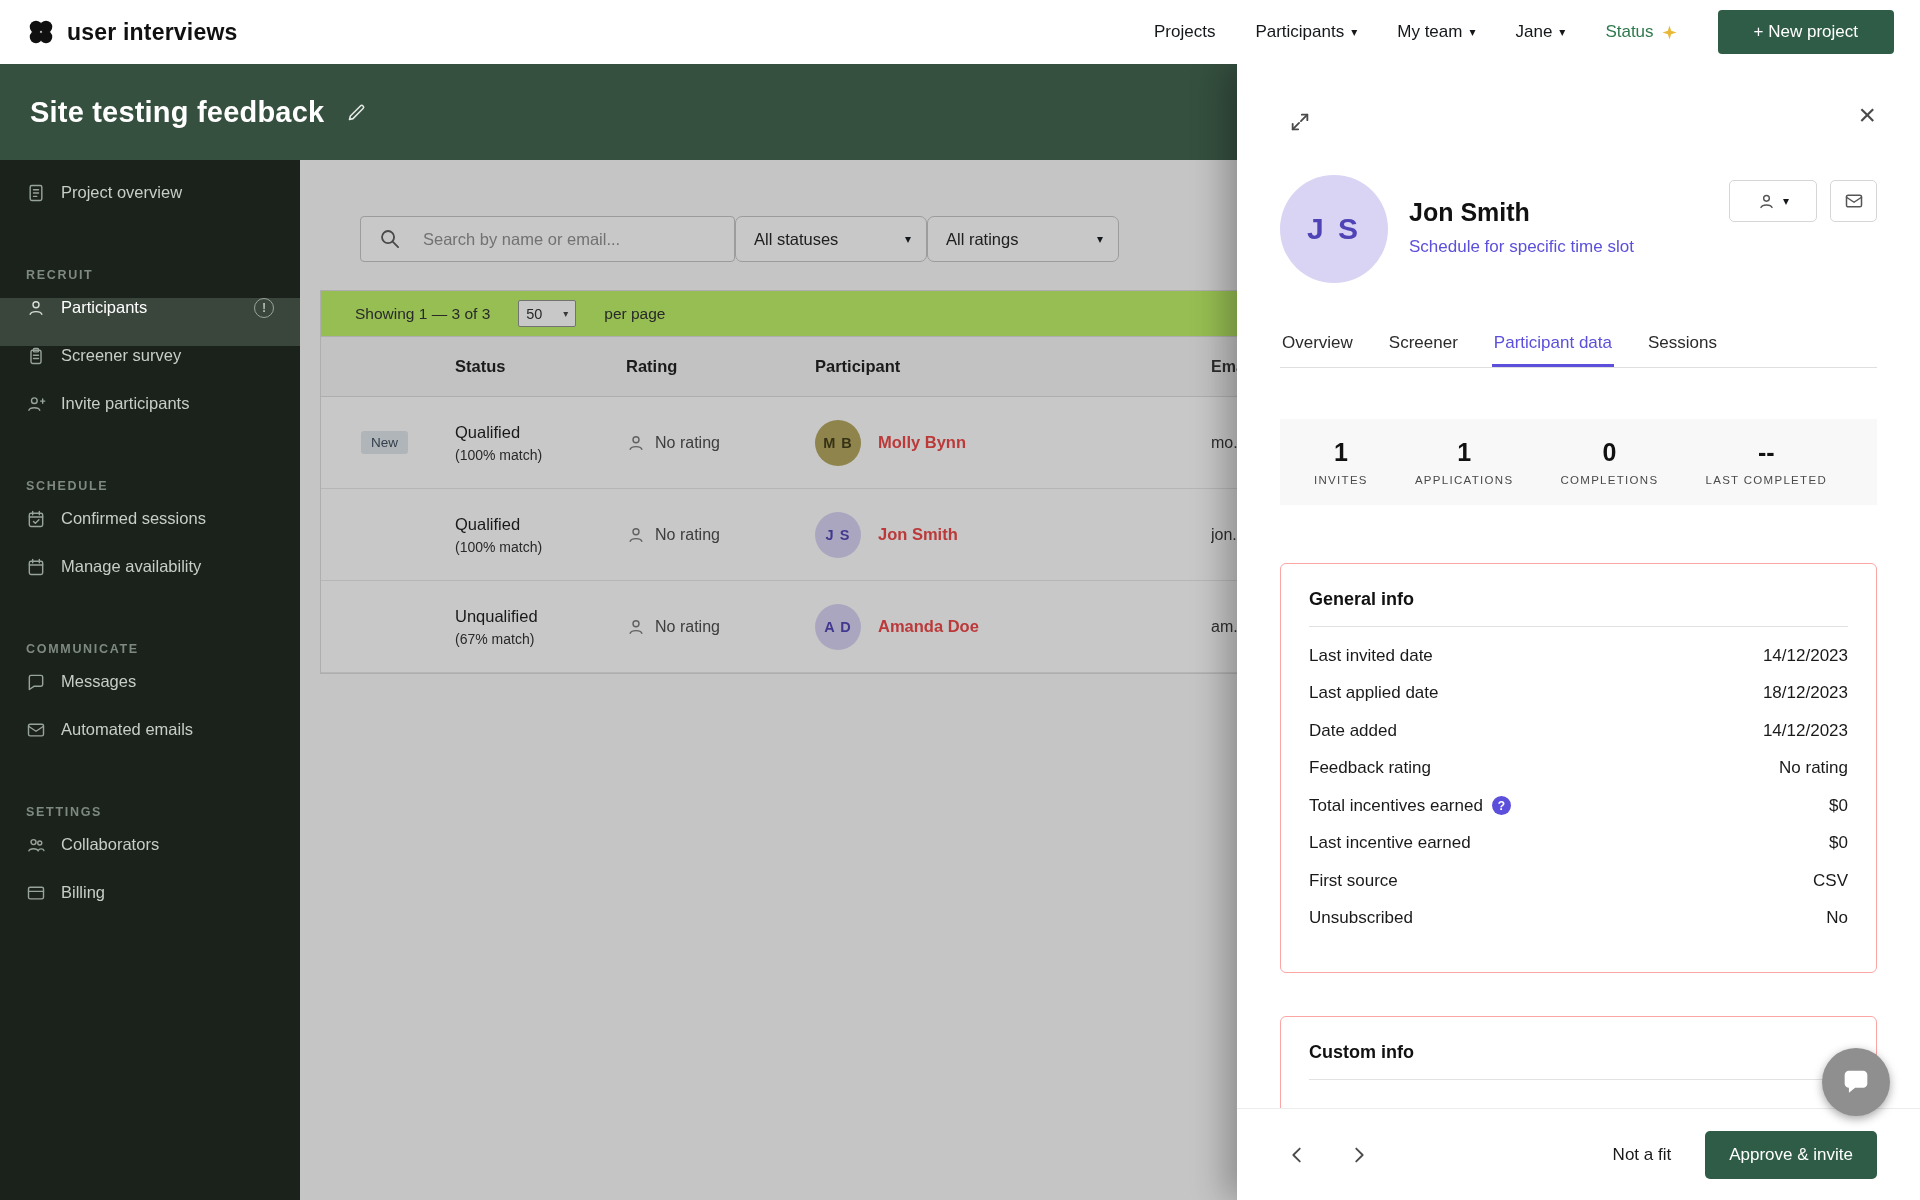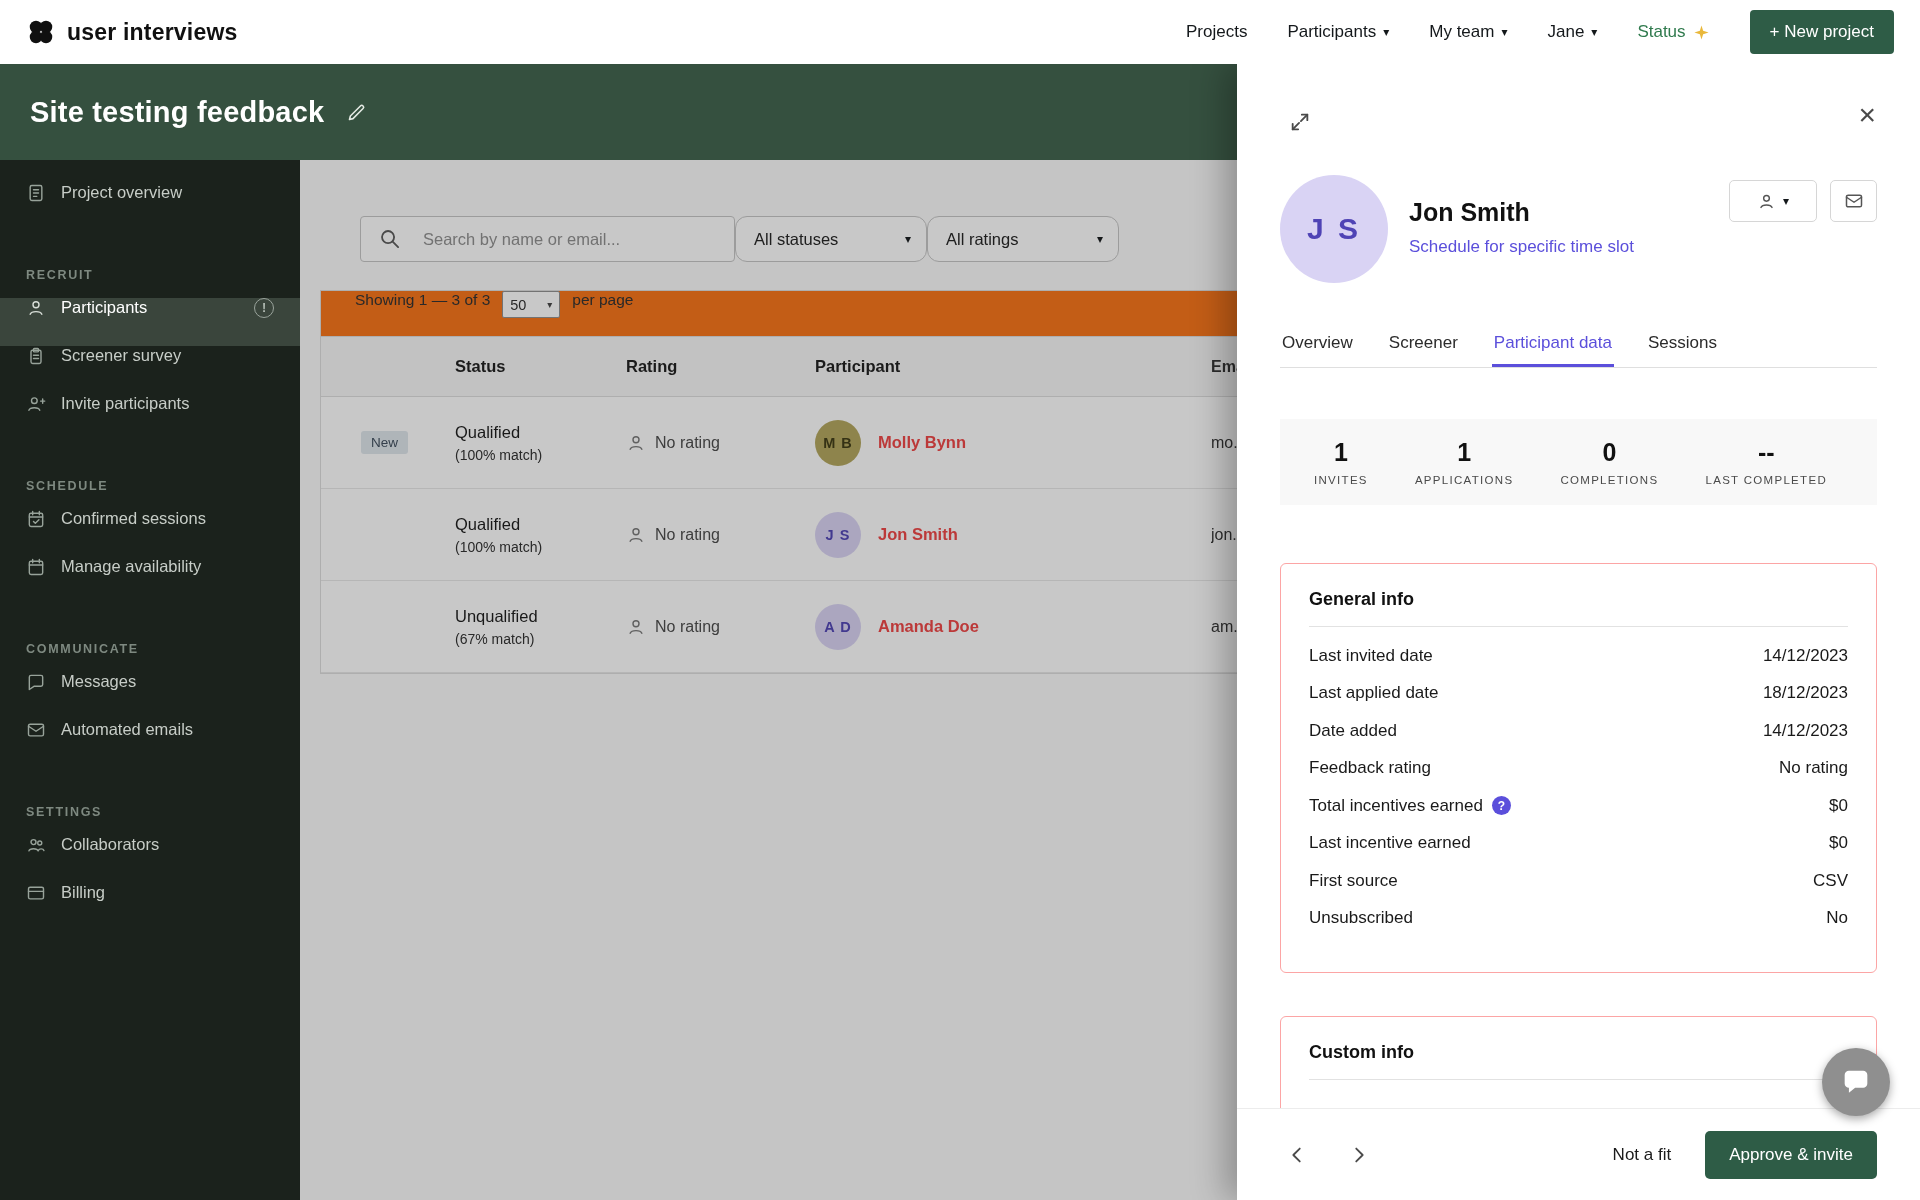--- a/index.html
+++ b/index.html
@@ -13,21 +13,21 @@
   
   .navbar { position:absolute; top:0; left:0; width:1920px; height:64px; background:#fff;
     display:flex; align-items:center; padding:0 26px; z-index:10; }
   .logo { display:flex; align-items:center; gap:11px; cursor:pointer; }
   .logo-text { font-size:23px; font-weight:700; color:#101010; letter-spacing:.2px; }
   .nav-items { margin-left:auto; display:flex; align-items:center; gap:40px; }
   .nav-item { font-size:17px; color:#14181b; cursor:pointer; display:flex; align-items:center; gap:7px; }
   .caret { font-size:12px; color:#14181b; line-height:1; }
   .upgrade { color:var(--upgrade-green,#2F7A4D); font-weight:500; display:flex; align-items:center; gap:7px; }
   .btn-green { background:var(--brand-green,#2E5C46); color:#fff; border:none; border-radius:4px;
-    font-size:17px; padding:12px 20px; font-family:inherit; cursor:pointer;text-align:center; }
+    font-size:17px; padding:12px 36px; font-family:inherit; cursor:pointer;text-align:center; }
 
   
   .page-header { position:absolute; top:64px; left:0; width:1920px; height:96px;
     background:var(--header-green,#35503F); display:flex; align-items:center; padding:0 30px; gap:22px; }
   .page-title { color:#fff; font-size:29px; font-weight:700; letter-spacing:.2px; }
   .edit-icon { color:#E4EAE4; cursor:pointer; }
 
   
   .sidebar { position:absolute; top:160px; left:0; width:300px; height:1040px;
     background:var(--sidebar-bg,#1B221C); padding-top:23px; z-index:4; }
@@ -42,27 +42,27 @@
     color:#B2BCB4; font-size:12.5px; font-weight:700; display:flex; align-items:center; justify-content:center; }
 
   
   .content { position:absolute; top:160px; left:300px; width:1620px; height:1040px; background:#FCFCFC; }
   .filterbar { position:absolute; top:56px; left:60px; display:flex; align-items:center; }
   .search-box { position:relative; width:375px; height:46px; }
   .search-box input { width:100%; height:100%; border:1px solid #C5C5C5; border-radius:4px;
     padding:0 14px 0 62px; font-family:inherit; font-size:16.5px; color:#333; background:#fff; }
   .search-box input::placeholder { color:#8E8E8E; }
   .search-icon { position:absolute; left:18px; top:11px; color:#5A5A5A; }
-  .select-like { height:46px; width:192px; border:1px solid #C5C5C5; border-radius:12px; background:#fff;
+  .select-like { height:46px; width:192px; border:1px solid #C5C5C5; border-radius:7px; background:#fff;
     display:flex; align-items:center; justify-content:space-between; padding:0 15px 0 18px;
     font-size:16.5px; color:#222; cursor:pointer; }
 
   .table-panel { position:absolute; top:130px; left:20px; width:1560px; border:1px solid #DDD; background:#fff; }
-  .table-toolbar { height:46px; background:#f97316; border-bottom:1px solid #DDD;
-    display:flex; align-items:flex-start; padding-left:34px; gap:12px; font-size:15.5px; color:#2E2E2E; }
+  .table-toolbar { height:46px; background:#bef264; border-bottom:1px solid #DDD;
+    display:flex; align-items:center; padding-left:34px; gap:28px; font-size:15.5px; color:#2E2E2E; }
   .pagesize { width:58px; height:27px; border:1px solid #909090; border-radius:2px; background:#fff;
     display:flex; align-items:center; justify-content:space-between; padding:0 7px; font-size:14.5px; cursor:pointer; }
   .pagesize .caret { font-size:10px; color:#444; }
   .thead { display:flex; height:60px; background:#F7F7F7; border-bottom:1px solid #DDD;
     align-items:center; font-weight:700; font-size:16.5px; color:#1C1C1C; }
   .trow { display:flex; height:92px; align-items:center; border-bottom:1px solid #E8E8E8; background:#fff; cursor:pointer; }
   .col-badge { width:134px; padding-left:40px; }
   .col-status { width:171px; }
   .col-rating { width:189px; }
   .col-participant { width:396px; }

